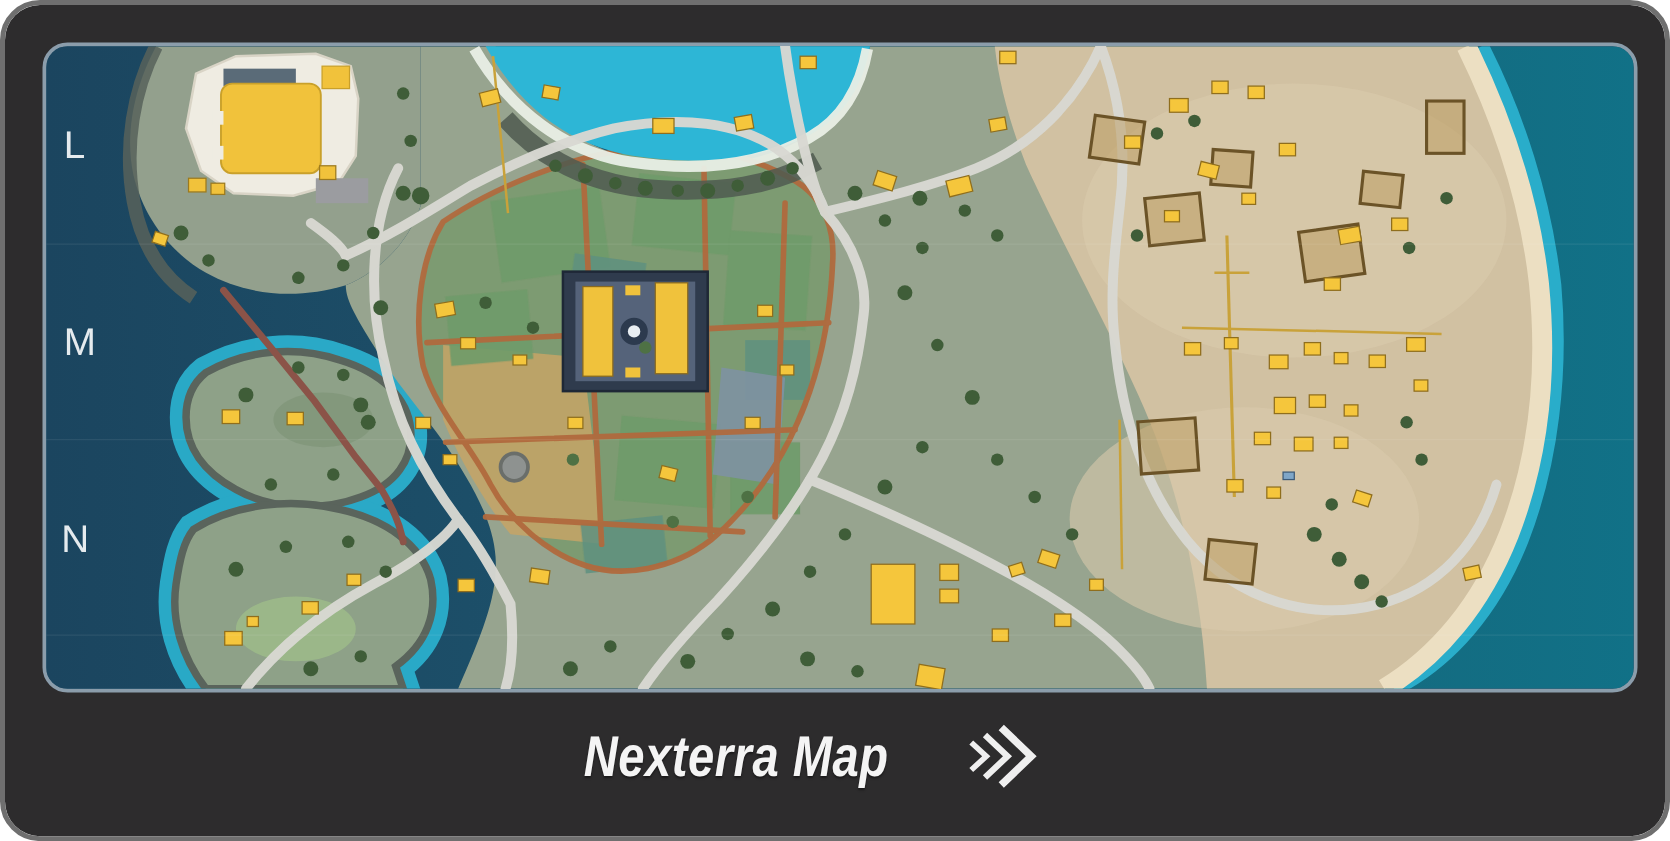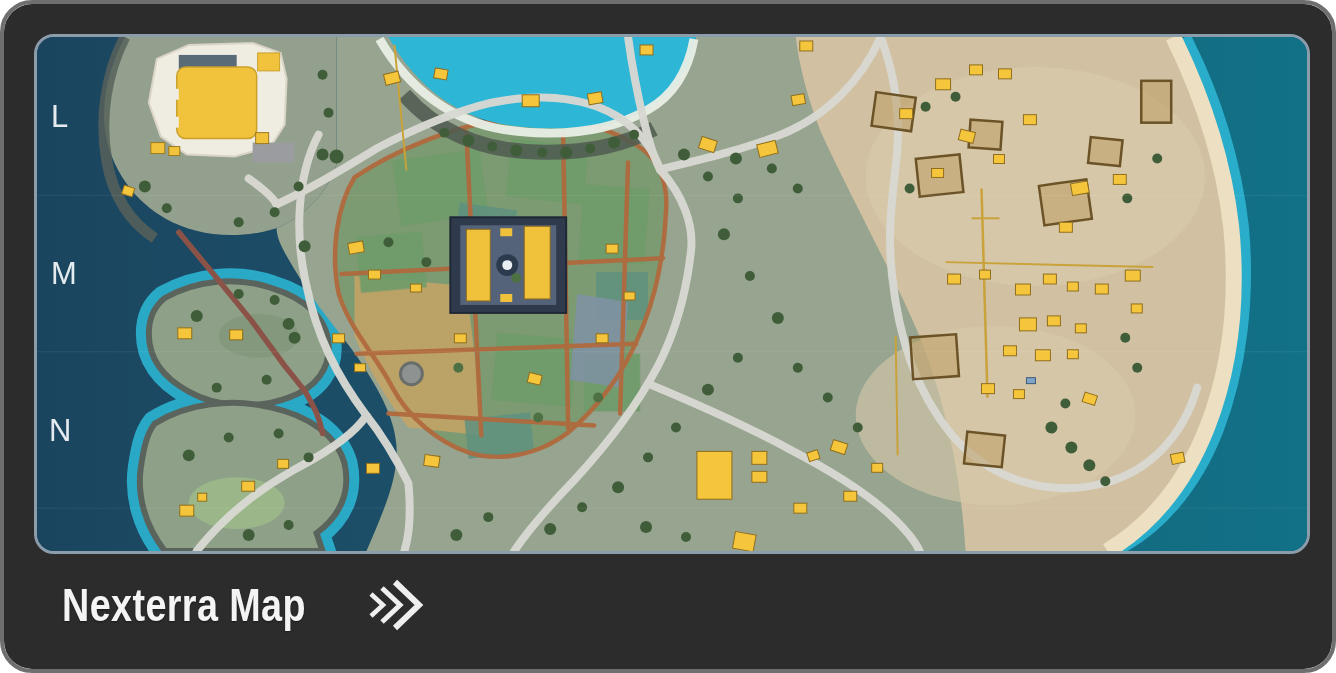--- a/index.html
+++ b/index.html
@@ -20,22 +20,23 @@
     position:absolute;left:30px;top:30px;width:1276px;height:520px;
     box-sizing:border-box;
     border:3px solid #8b9dab;
     border-radius:20px;
     overflow:hidden;
     background:#1d4e68;
   }
   .map-frame svg{display:block;width:100%;height:100%;}
   .bottom-bar{
     position:absolute;left:0;right:0;top:550px;height:102px;
-    display:flex;align-items:center;justify-content:flex-start;
+    display:flex;align-items:center;justify-content:center;
     padding:0 60px 0 58px;
+    font-style:italic;
   }
   .map-title{
     color:#f4f4f4;
     font-size:46px;
     font-weight:700;
     letter-spacing:.5px;
     transform:scaleX(.82);
     transform-origin:left center;
     white-space:nowrap;
     text-shadow:0 1px 2px rgba(0,0,0,.45);

